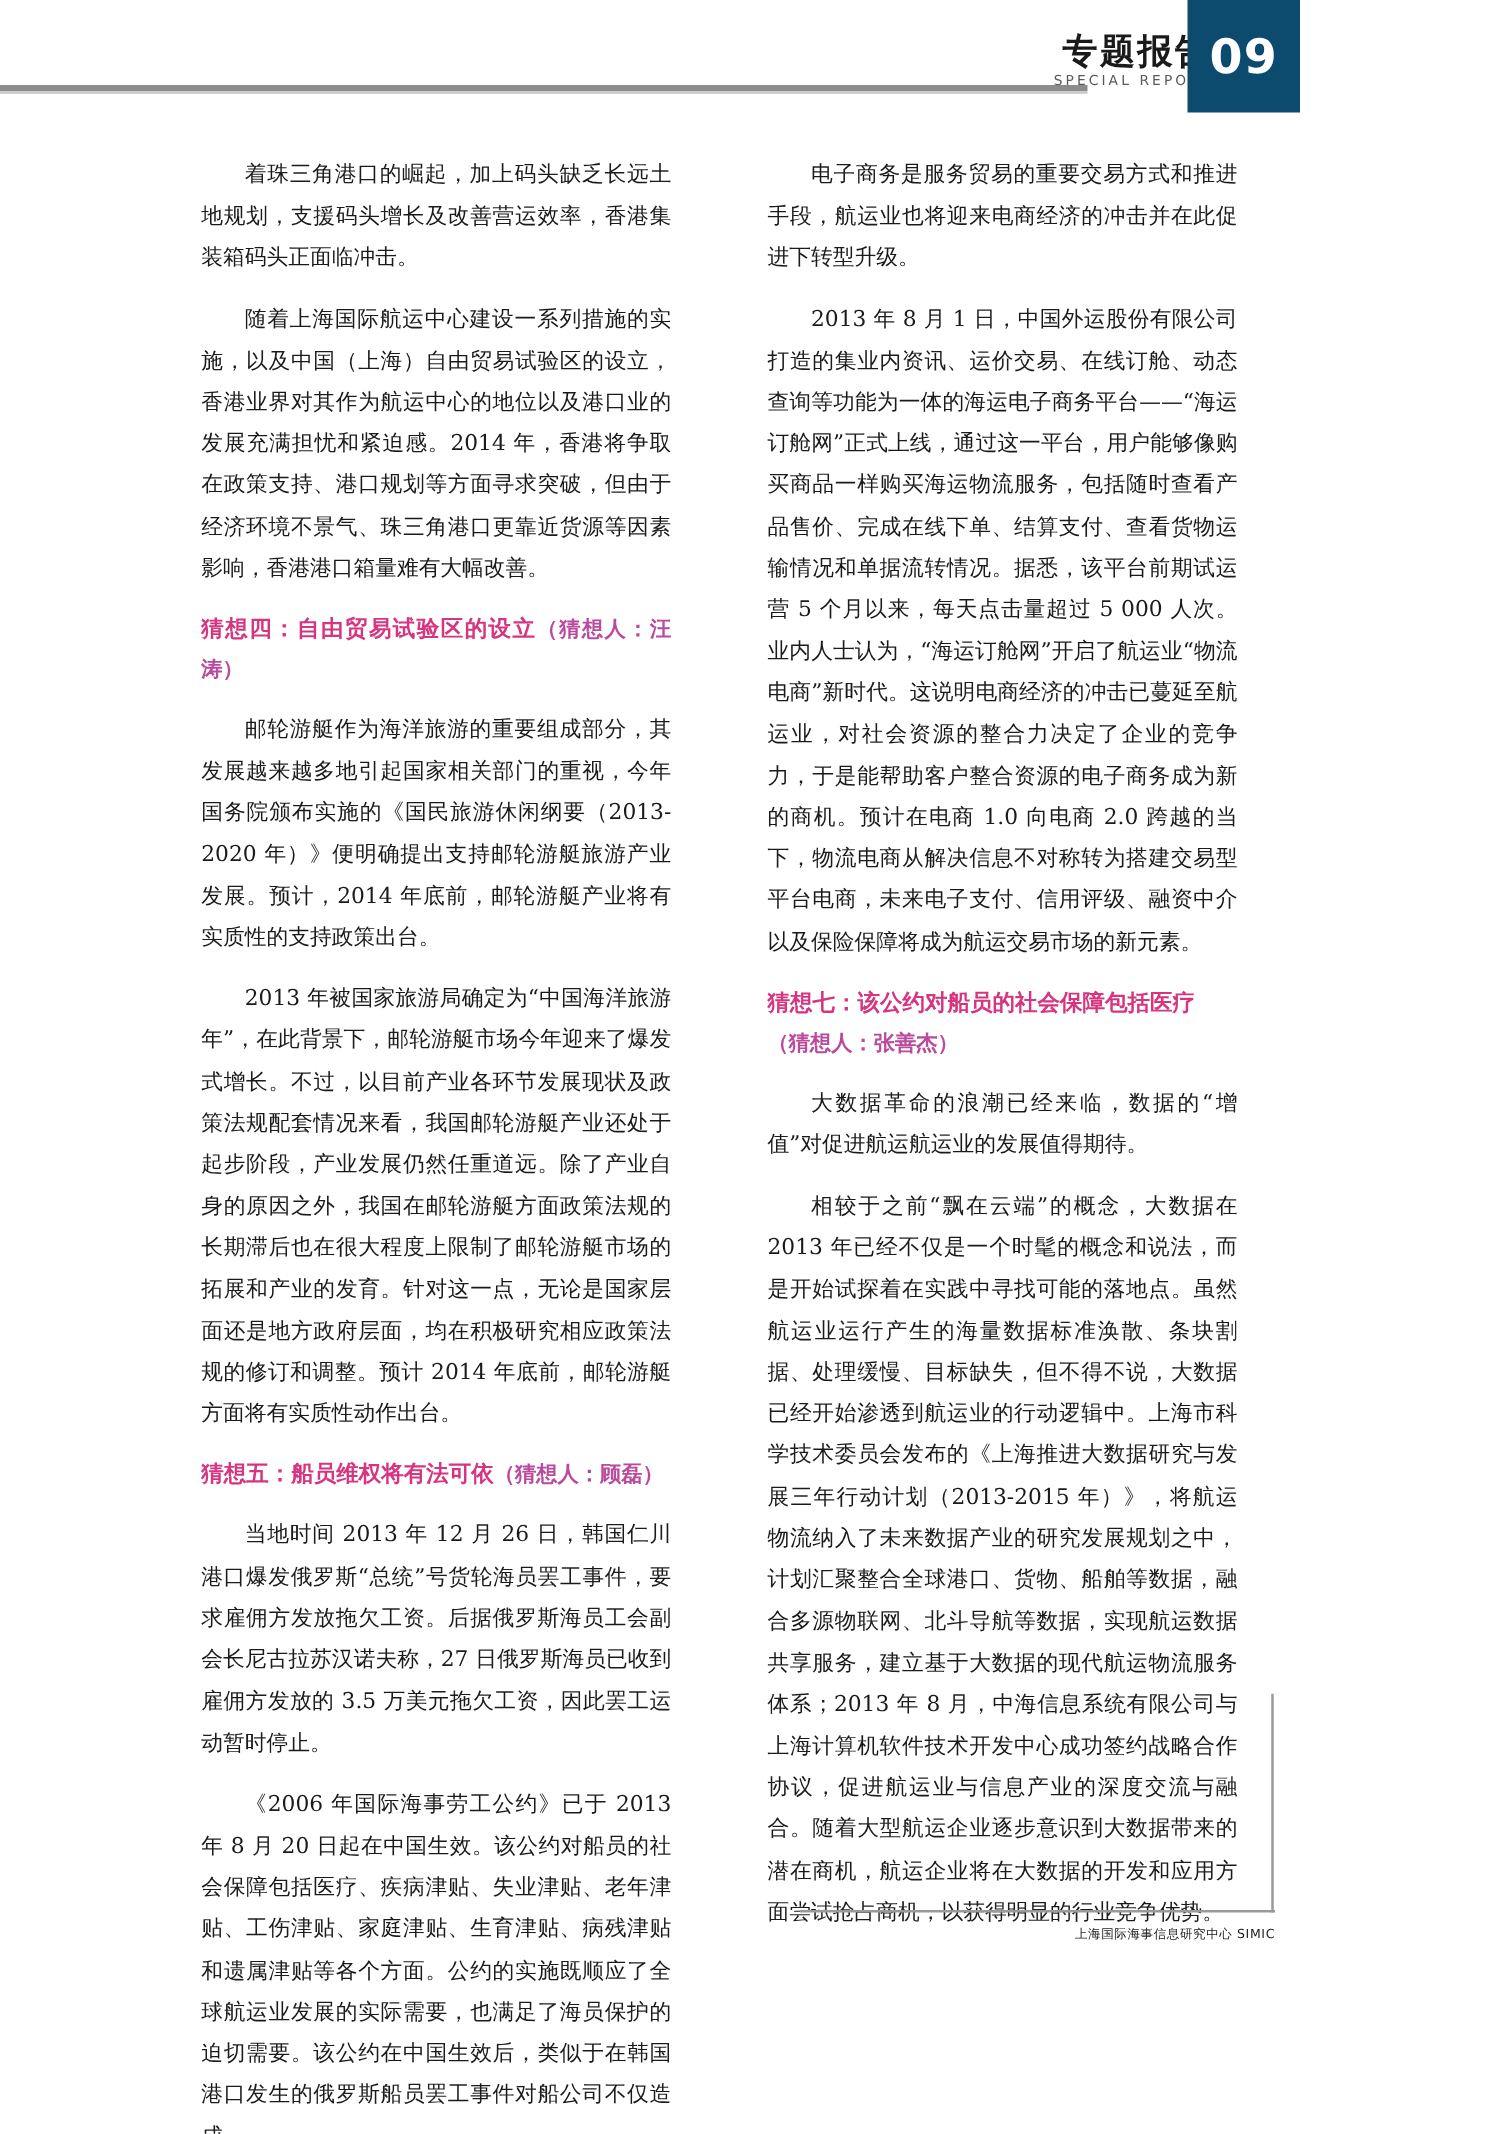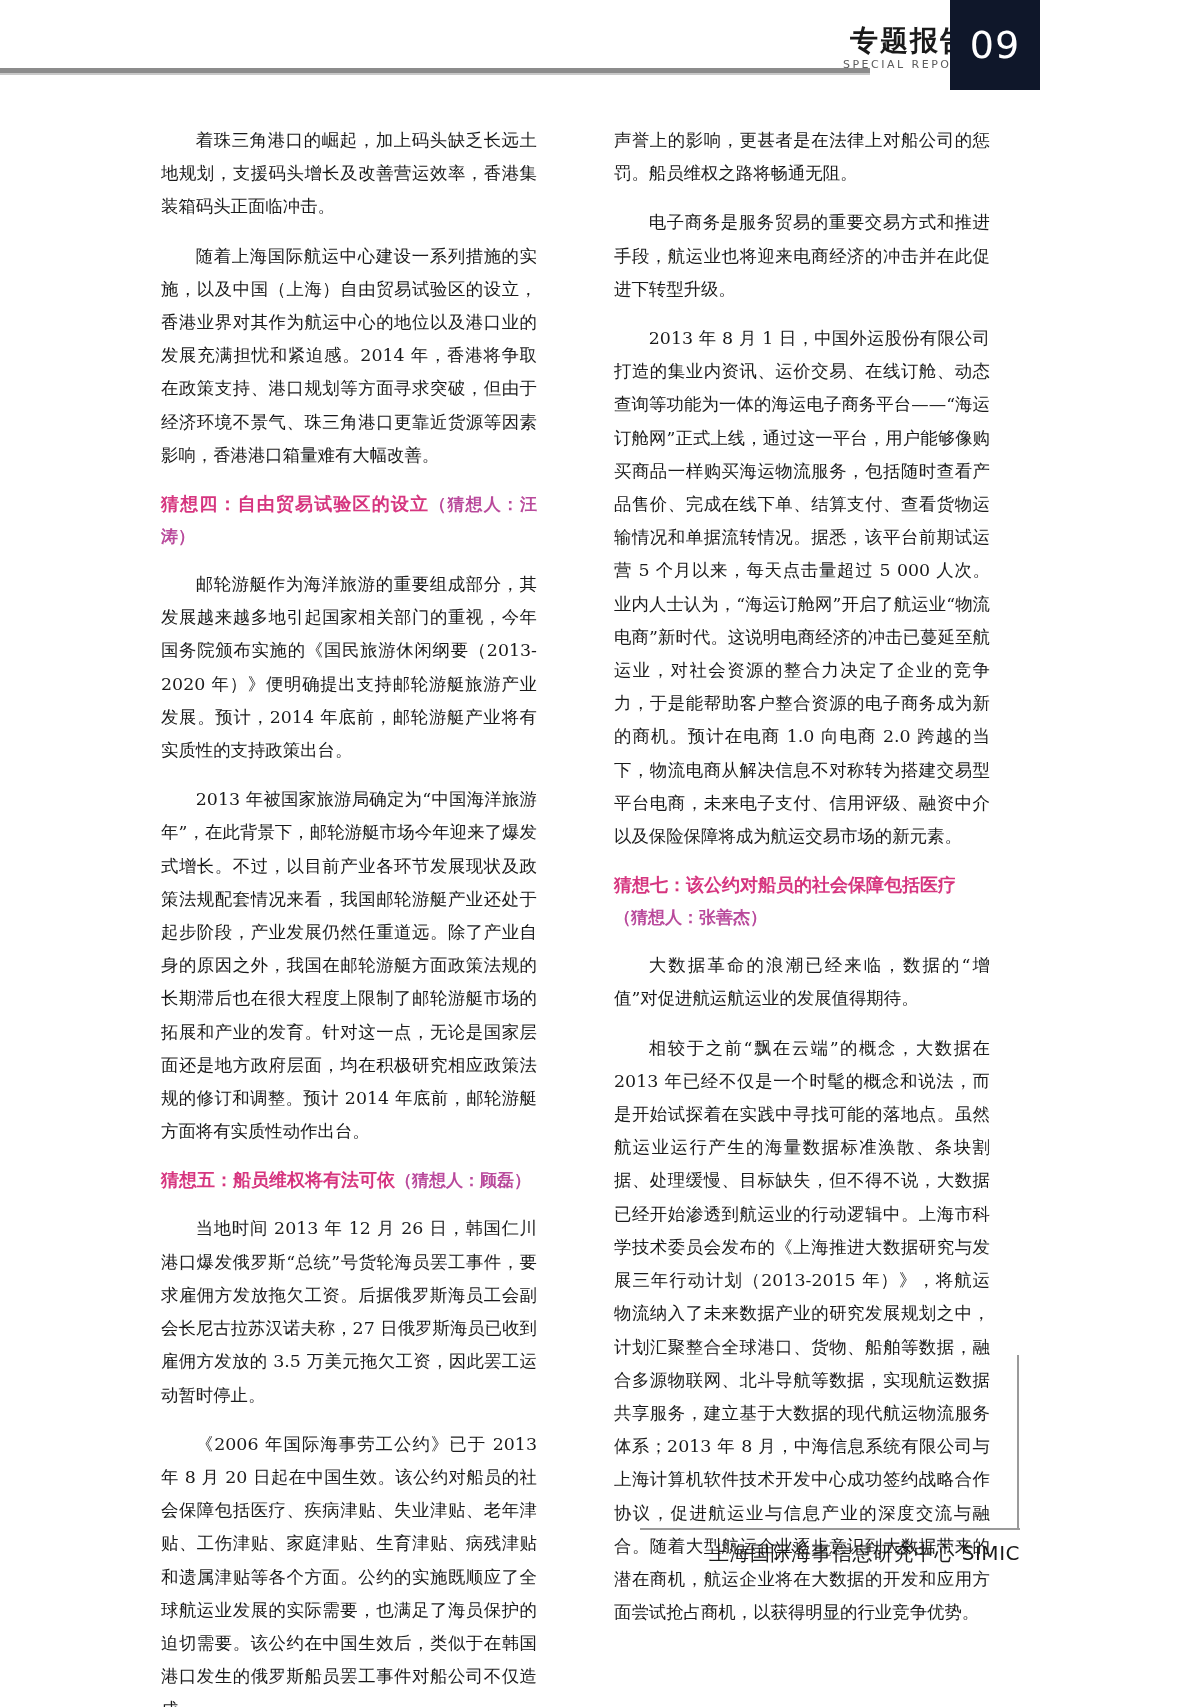--- a/index.html
+++ b/index.html
@@ -33,24 +33,24 @@
     white-space:nowrap;
   }
   .header-sub{
     position:absolute;right:230px;top:58px;
     font-size:11px;letter-spacing:2.5px;color:#5a5a5a;
     font-family:"DejaVu Sans","Liberation Sans",sans-serif;
     white-space:nowrap;
   }
   .header-badge{
     position:absolute;left:950px;top:0px;width:90px;height:90px;
-    background:#0f172a;
+    background:#0c4a6e;
     color:#ffffff;
     font-family:"DejaVu Sans","Liberation Sans",sans-serif;
-    font-size:38px;font-weight:normal;
+    font-size:38px;font-weight:bold;
     display:flex;align-items:center;justify-content:center;
     letter-spacing:1px;
   }
 
   
   .col{
     position:absolute;top:108px;width:408px;
     font-size:17.4px;
     line-height:33.2px;
     text-align:justify;
@@ -81,21 +81,21 @@
     position:absolute;left:1017px;top:1355px;width:2px;height:175px;
     background:#9a9a9a;
   }
   .footer-line-h{
     position:absolute;left:640px;top:1528px;width:380px;height:2px;
     background:#9a9a9a;
   }
   .footer-text{
     position:absolute;left:640px;top:1540px;width:380px;
     text-align:right;
-    font-size:20px;
+    font-size:10px;
     font-family:"DejaVu Sans","Liberation Sans",sans-serif;
     color:#1a1a1a;
     letter-spacing:0.5px;
   }
 </style>
 </head>
 <body>
 
 <div class="page">
 
@@ -118,21 +118,20 @@
     <p class="indent">2013 年被国家旅游局确定为“中国海洋旅游年”，在此背景下，邮轮游艇市场今年迎来了爆发式增长。不过，以目前产业各环节发展现状及政策法规配套情况来看，我国邮轮游艇产业还处于起步阶段，产业发展仍然任重道远。除了产业自身的原因之外，我国在邮轮游艇方面政策法规的长期滞后也在很大程度上限制了邮轮游艇市场的拓展和产业的发育。针对这一点，无论是国家层面还是地方政府层面，均在积极研究相应政策法规的修订和调整。预计 2014 年底前，邮轮游艇方面将有实质性动作出台。</p>
 
     <p class="heading">
       <span>猜想五：船员维权将有法可依</span><span class="author">（猜想人：顾磊）</span>
     </p>
     <p class="indent">当地时间 2013 年 12 月 26 日，韩国仁川港口爆发俄罗斯“总统”号货轮海员罢工事件，要求雇佣方发放拖欠工资。后据俄罗斯海员工会副会长尼古拉苏汉诺夫称，27 日俄罗斯海员已收到雇佣方发放的 3.5 万美元拖欠工资，因此罢工运动暂时停止。</p>
     <p class="indent">《2006 年国际海事劳工公约》已于 2013 年 8 月 20 日起在中国生效。该公约对船员的社会保障包括医疗、疾病津贴、失业津贴、老年津贴、工伤津贴、家庭津贴、生育津贴、病残津贴和遗属津贴等各个方面。公约的实施既顺应了全球航运业发展的实际需要，也满足了海员保护的迫切需要。该公约在中国生效后，类似于在韩国港口发生的俄罗斯船员罢工事件对船公司不仅造成</p>
   </div>
 
   <div class="col col-right">
-    <p>声誉上的影响，更甚者是在法律上对船公司的惩罚。船员维权之路将畅通无阻。</p>
 
     <p class="indent">电子商务是服务贸易的重要交易方式和推进手段，航运业也将迎来电商经济的冲击并在此促进下转型升级。</p>
     <p class="indent">2013 年 8 月 1 日，中国外运股份有限公司打造的集业内资讯、运价交易、在线订舱、动态查询等功能为一体的海运电子商务平台——“海运订舱网”正式上线，通过这一平台，用户能够像购买商品一样购买海运物流服务，包括随时查看产品售价、完成在线下单、结算支付、查看货物运输情况和单据流转情况。据悉，该平台前期试运营 5 个月以来，每天点击量超过 5 000 人次。业内人士认为，“海运订舱网”开启了航运业“物流电商”新时代。这说明电商经济的冲击已蔓延至航运业，对社会资源的整合力决定了企业的竞争力，于是能帮助客户整合资源的电子商务成为新的商机。预计在电商 1.0 向电商 2.0 跨越的当下，物流电商从解决信息不对称转为搭建交易型平台电商，未来电子支付、信用评级、融资中介以及保险保障将成为航运交易市场的新元素。</p>
 
     <p class="heading">
       <span>猜想七：该公约对船员的社会保障包括医疗</span><br><span class="author">（猜想人：张善杰）</span>
     </p>
     <p class="indent">大数据革命的浪潮已经来临，数据的“增值”对促进航运航运业的发展值得期待。</p>
     <p class="indent">相较于之前“飘在云端”的概念，大数据在 2013 年已经不仅是一个时髦的概念和说法，而是开始试探着在实践中寻找可能的落地点。虽然航运业运行产生的海量数据标准涣散、条块割据、处理缓慢、目标缺失，但不得不说，大数据已经开始渗透到航运业的行动逻辑中。上海市科学技术委员会发布的《上海推进大数据研究与发展三年行动计划（2013-2015 年）》，将航运物流纳入了未来数据产业的研究发展规划之中，计划汇聚整合全球港口、货物、船舶等数据，融合多源物联网、北斗导航等数据，实现航运数据共享服务，建立基于大数据的现代航运物流服务体系；2013 年 8 月，中海信息系统有限公司与上海计算机软件技术开发中心成功签约战略合作协议，促进航运业与信息产业的深度交流与融合。随着大型航运企业逐步意识到大数据带来的潜在商机，航运企业将在大数据的开发和应用方面尝试抢占商机，以获得明显的行业竞争优势。</p>
   </div>

